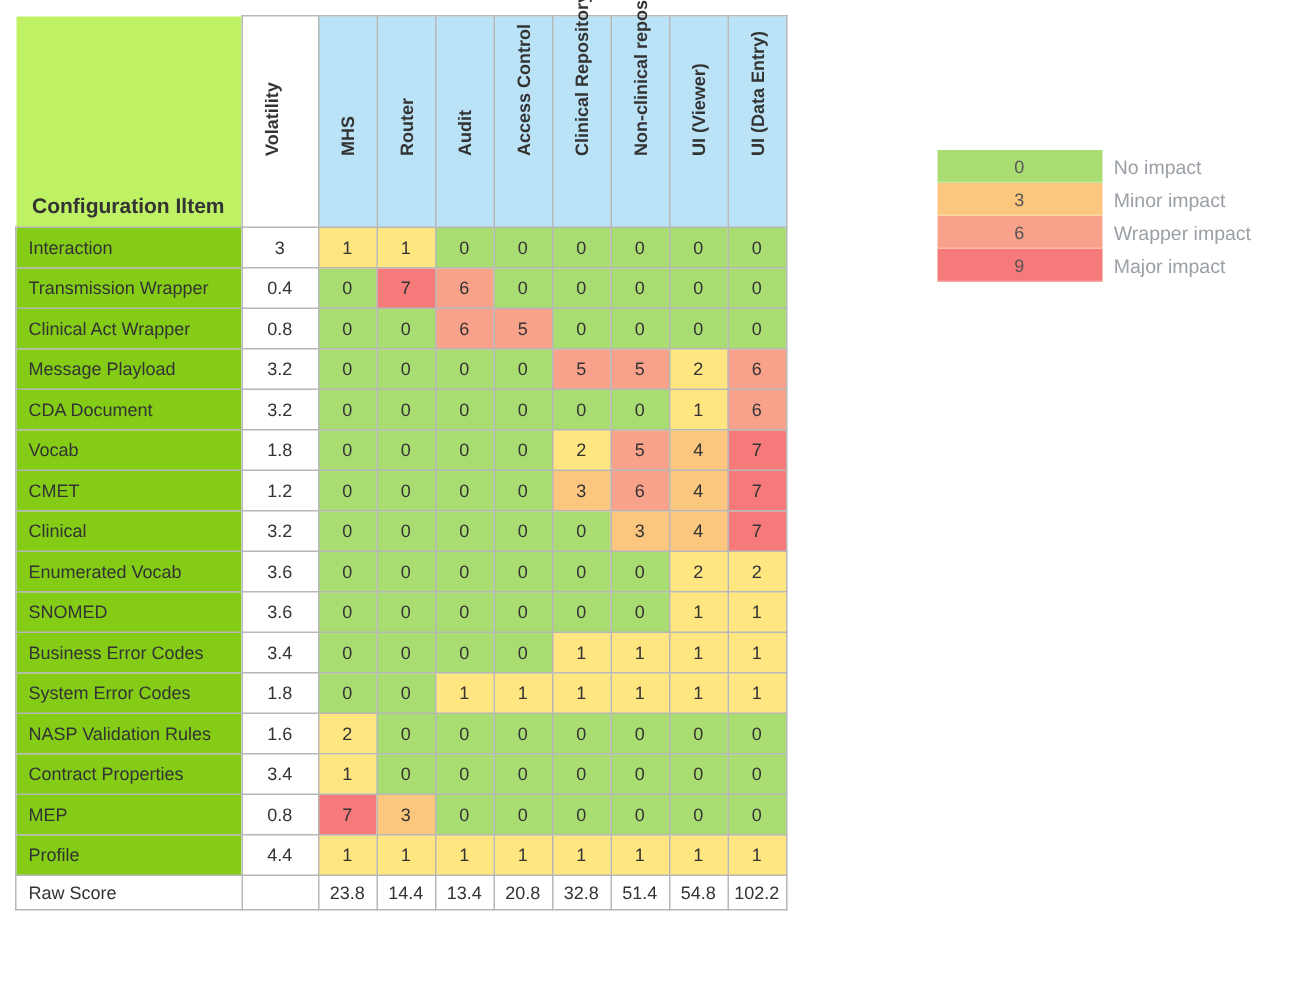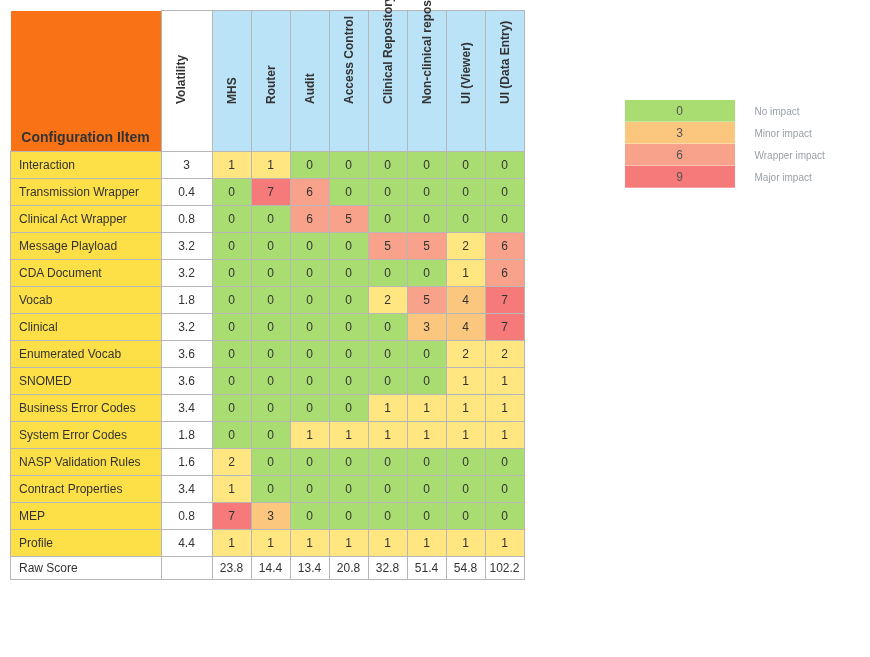--- a/index.html
+++ b/index.html
@@ -36,29 +36,29 @@
   width:38px;
   text-align:left;
   color:#333;
 }
 .rot-inner{
   display:inline-block;
   transform:translateX(-4px);
 }
 .hdr-main{
   border:none;
-  background:#f97316;
+  background:#bef264;
   vertical-align:bottom;
   text-align:center;
   font-size:14px;
   width:150px;
   padding-bottom:6px;
 }
 .row-label{
-  background:#fde047;
+  background:#84cc16;
   padding:4px 8px;
   text-align:left;
   font-size:12px;
   height:18px;
   white-space:nowrap;
 }
 .row-label-plain{
   background:#fff;
   padding:4px 8px;
   text-align:left;
@@ -99,23 +99,23 @@
   width:110px;
   height:21px;
   display:flex;
   align-items:center;
   justify-content:center;
   font-size:12px;
   color:#555;
   border-bottom:1px solid rgba(255,255,255,.3);
 }
 .legend-label{
-  margin-left:20px;
+  margin-left:8px;
   color:#9aa0a6;
-  font-size:10px;
+  font-size:13px;
   text-align:center;
 }
 .lg0{background:#a9dd72;}
 .lg3{background:#fbc77e;}
 .lg6{background:#f9a28b;}
 .lg9{background:#f77a7a;}
 </style>
 </head>
 <body>
 
@@ -217,20 +217,32 @@
           </tr>
           <tr>
             <td class="row-label">Vocab</td>
             <td class="vol">1.8</td>
             <td class="cell c0">0</td>
             <td class="cell c0">0</td>
             <td class="cell c0">0</td>
             <td class="cell c0">0</td>
             <td class="cell c2">2</td>
             <td class="cell c5">5</td>
+            <td class="cell c4">4</td>
+            <td class="cell c7">7</td>
+          </tr>
+          <tr>
+            <td class="row-label">CMET</td>
+            <td class="vol">1.2</td>
+            <td class="cell c0">0</td>
+            <td class="cell c0">0</td>
+            <td class="cell c0">0</td>
+            <td class="cell c0">0</td>
+            <td class="cell c3">3</td>
+            <td class="cell c6">6</td>
             <td class="cell c4">4</td>
             <td class="cell c7">7</td>
           </tr>
           <tr>
             <td class="row-label">Clinical</td>
             <td class="vol">3.2</td>
             <td class="cell c0">0</td>
             <td class="cell c0">0</td>
             <td class="cell c0">0</td>
             <td class="cell c0">0</td>

